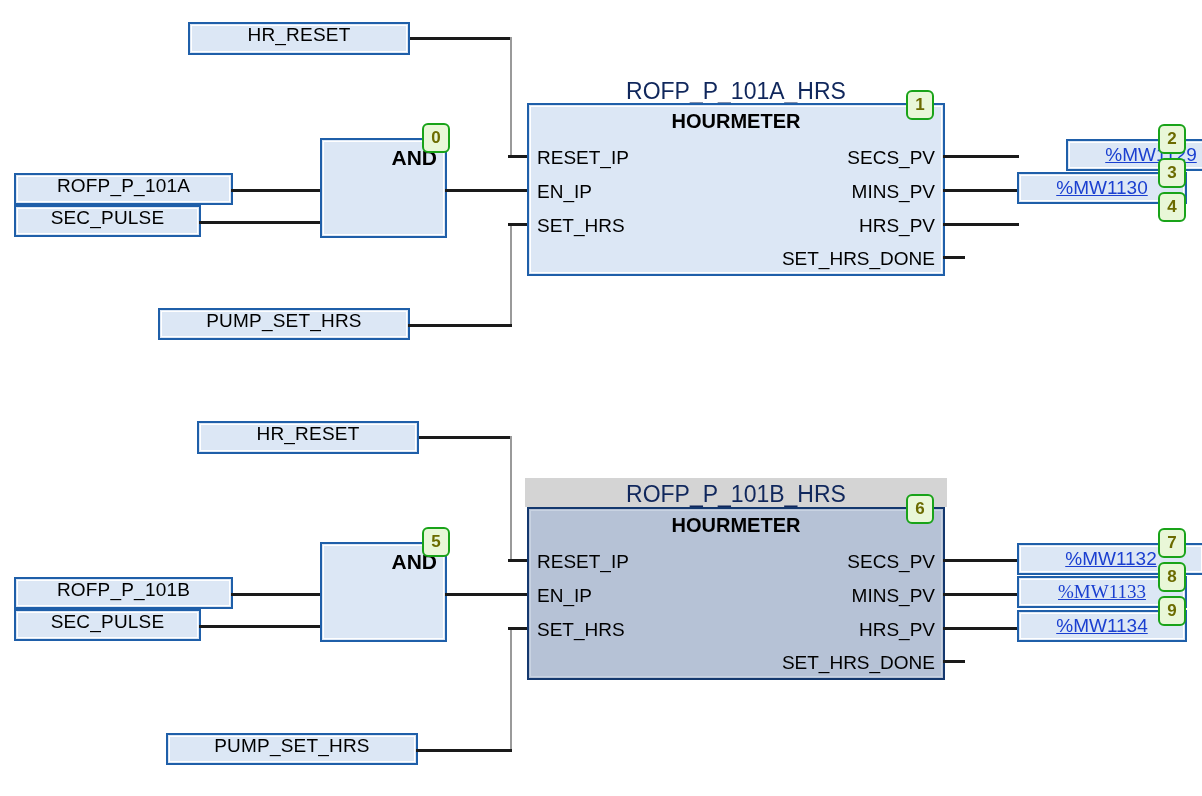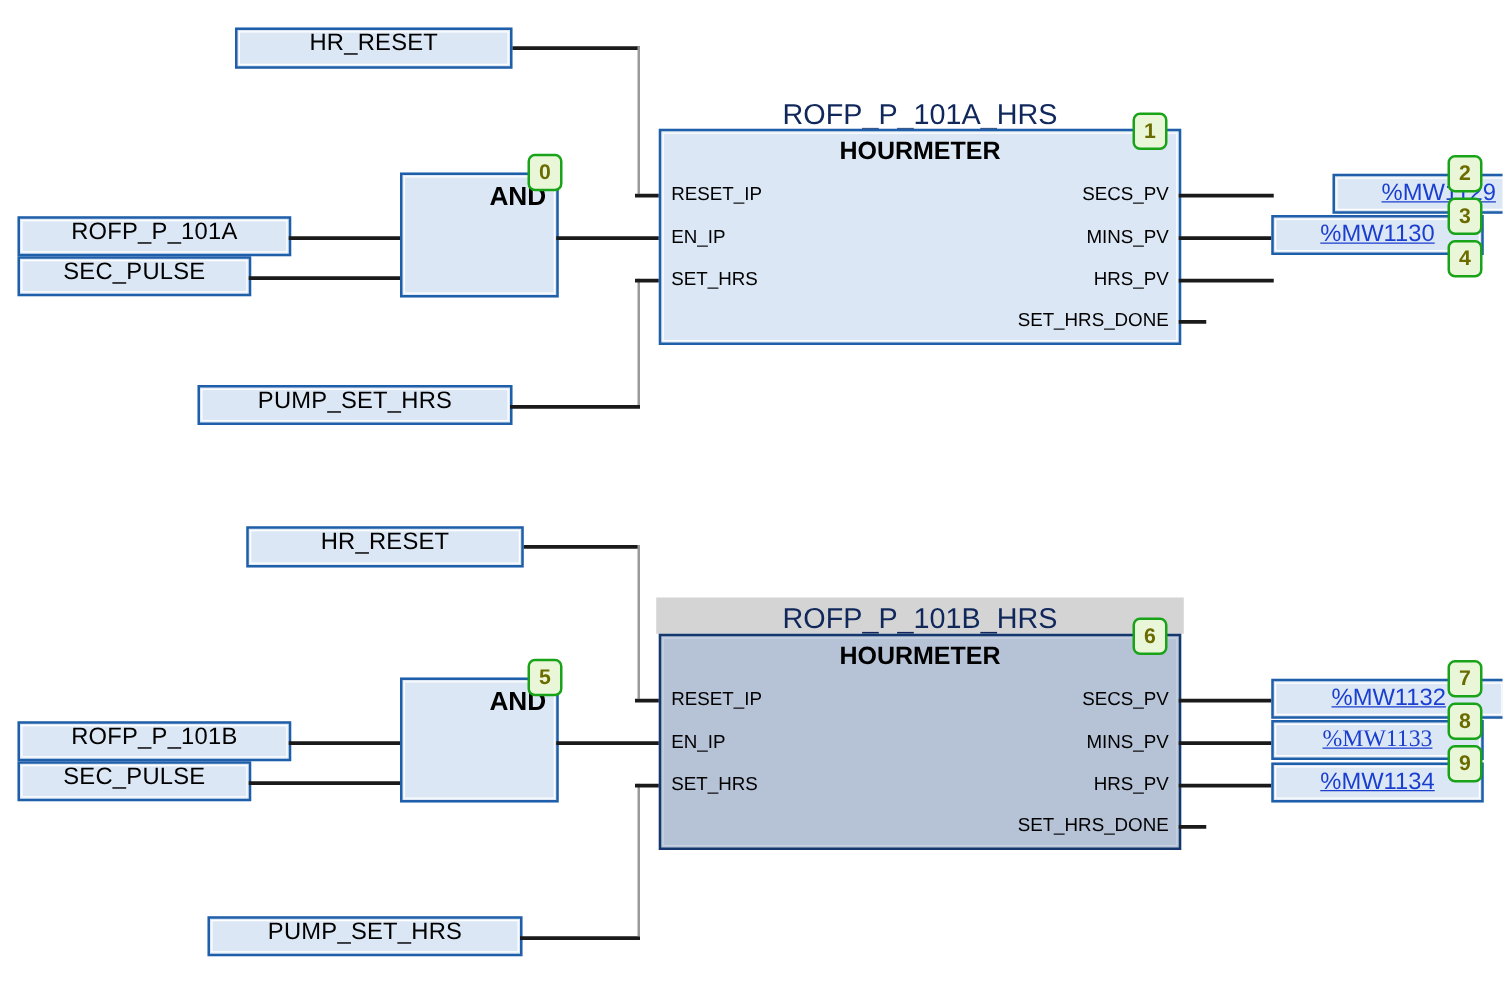--- a/index.html
+++ b/index.html
@@ -39,21 +39,21 @@
 
   
   .fb{position:absolute;box-sizing:border-box;
       border:2px solid #1f5fa9;background:#dce7f5;}
   .fb .inner{position:absolute;left:1px;top:1px;right:1px;bottom:1px;
       border:1px solid #ffffff;pointer-events:none;}
   .fb.sel{background:#b6c2d6;border-color:#14386e;}
   .fb.sel .inner{border-color:#c9d3e2;}
   .fb .fbtype{position:absolute;left:0;right:0;top:5px;text-align:center;
       font-size:20px;font-weight:bold;color:#000;z-index:2;}
-  .fb .pin{position:absolute;font-size:15px;color:#000;z-index:2;white-space:nowrap;}
+  .fb .pin{position:absolute;font-size:19px;color:#000;z-index:2;white-space:nowrap;}
   .fb .pin.in{left:8px;}
   .fb .pin.out{right:8px;}
 
   
   .instname{position:absolute;font-size:23px;color:#10275c;
       text-align:center;white-space:nowrap;}
   
   .selband{position:absolute;background:#d4d4d4;}
 
   

